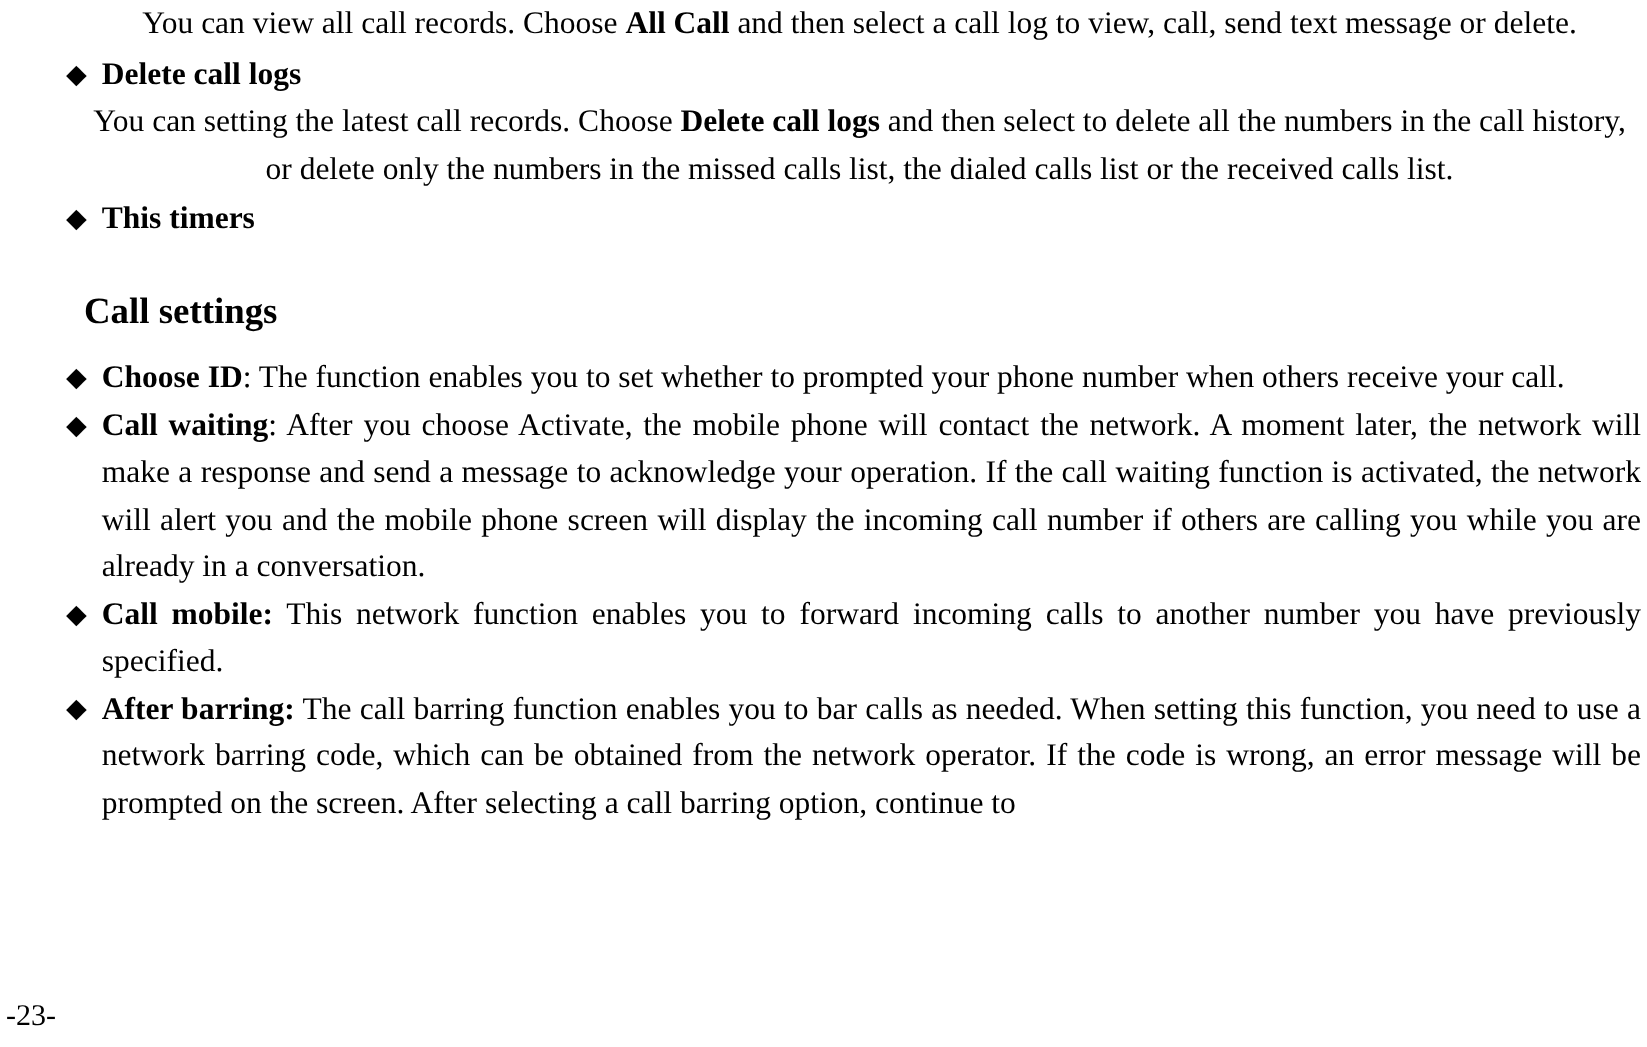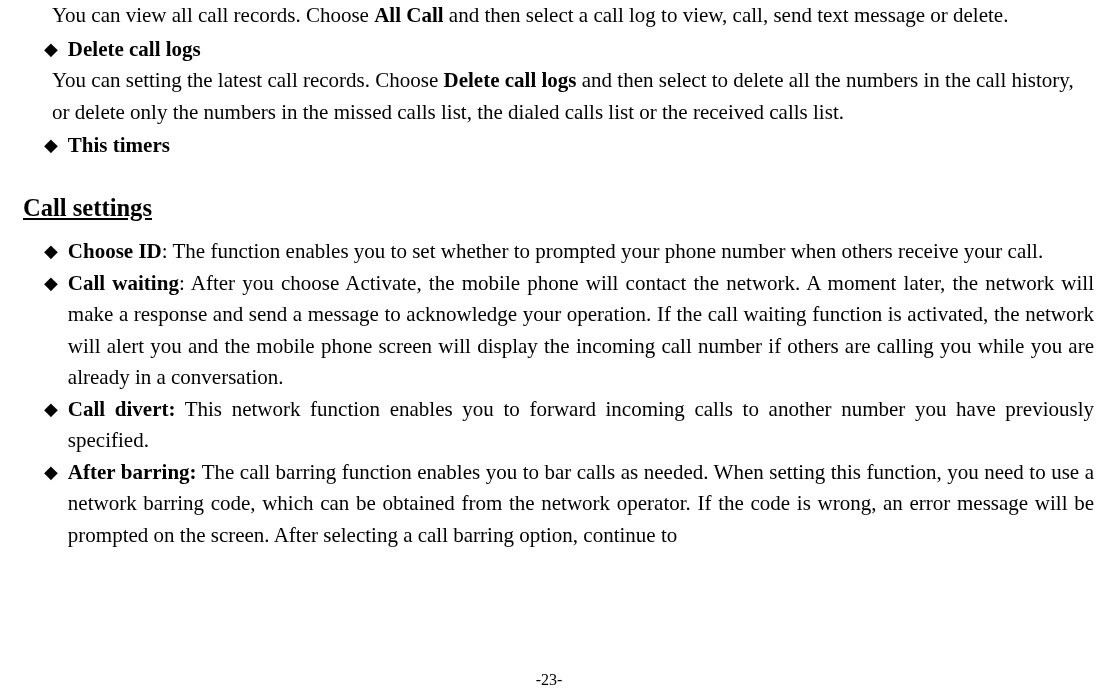--- a/index.html
+++ b/index.html
@@ -39,50 +39,48 @@
       flex-shrink: 0;
       line-height: 1.7;
     }
     .bullet-content {
       flex: 1;
     }
     .bold {
       font-weight: bold;
     }
     .para {
-      text-align: left;
+      text-align: center;
       margin-left: 48px;
     }
     .section-heading {
       font-weight: bold;
-      margin-left: 19px;
+      margin-left: 52px;
       margin-top: 28px;
       margin-bottom: 10px;
-      text-decoration: underline;
     }
     .settings-list {
       margin-left: 40px;
     }
     .setting-item {
       display: flex;
       align-items: flex-start;
       margin-bottom: 0;
       text-align: justify;
     }
     .setting-content {
       flex: 1;
       text-align: justify;
     }
     .page-number {
       position: absolute;
       bottom: 6px;
       left: 0;
       right: 0;
-      text-align: center;
-      font-size: 16px;
+      font-size: 20px;
     }
   </style>
 </head>
 <body>
 
 <div class="page">
 
   <p class="intro-text para">
     <span>You can view all call records. Choose </span><span class="bold">All Call</span><span> and then select a call log to view, call, send text message or delete.</span>
   </p>
@@ -118,21 +116,21 @@
     <div class="setting-item">
       <span class="diamond">◆</span>
       <div class="setting-content">
         <span class="bold">Call waiting</span><span>: After you choose Activate, the mobile phone will contact the network. A moment later, the network will make a response and send a message to acknowledge your operation. If the call waiting function is activated, the network will alert you and the mobile phone screen will display the incoming call number if others are calling you while you are already in a conversation.</span>
       </div>
     </div>
 
     <div class="setting-item">
       <span class="diamond">◆</span>
       <div class="setting-content">
-        <span class="bold">Call divert:</span><span> This network function enables you to forward incoming calls to another number you have previously specified.</span>
+        <span class="bold">Call mobile:</span><span> This network function enables you to forward incoming calls to another number you have previously specified.</span>
       </div>
     </div>
 
     <div class="setting-item">
       <span class="diamond">◆</span>
       <div class="setting-content">
         <span class="bold">After barring:</span><span> The call barring function enables you to bar calls as needed. When setting this function, you need to use a network barring code, which can be obtained from the network operator. If the code is wrong, an error message will be prompted on the screen. After selecting a call barring option, continue to</span>
       </div>
     </div>
 

